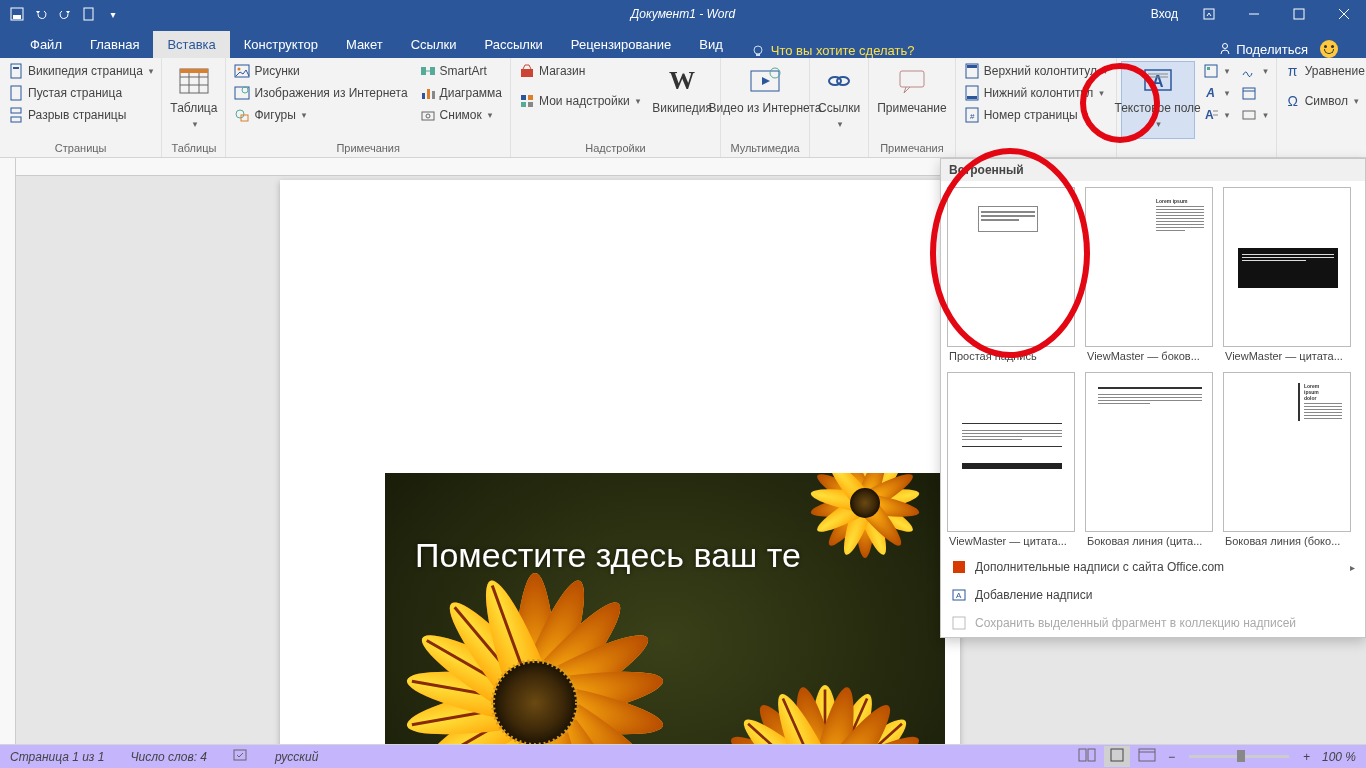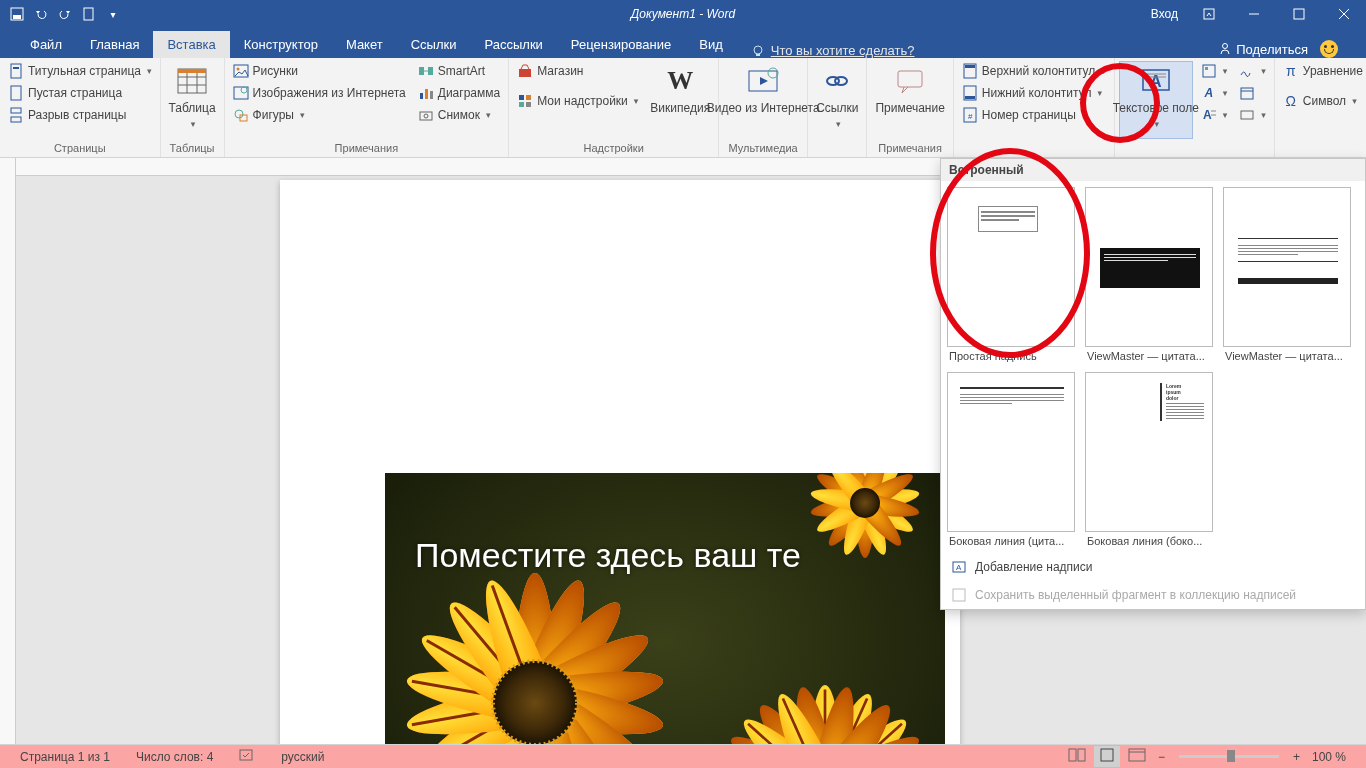--- a/index.html
+++ b/index.html
@@ -9,21 +9,21 @@
   .qat { display: flex; gap: 2px; padding: 0 6px; align-items: center; }
   .qat-btn { width: 22px; height: 22px; display: flex; align-items: center; justify-content: center; cursor: pointer; }
   .title-text { position: absolute; left: 50%; transform: translateX(-50%); font-size: 12px; font-style: italic; }
   .winbtns { margin-left: auto; display: flex; align-items: center; gap: 0; }
   .winbtn { width: 45px; height: 28px; display:flex; align-items:center; justify-content:center; cursor:pointer; }
   .sign-in { font-size: 12px; margin-right: 8px; }
   
   .tabs { height: 30px; background: #2b579a; display: flex; align-items: flex-end; color: white; padding: 0 16px; }
   .tab { padding: 6px 14px; font-size: 13px; cursor: pointer; }
   .tab.active { background: #e5e5e5; color: #2b579a; }
-  .tellme { flex:1; display:flex; align-items:center; padding:0 14px; gap:6px; color: #e5e5e5; font-size: 13px; text-decoration: underline; }
+  .tellme { flex:1; display:flex; align-items:center; padding:0 14px; gap:6px; color: #fde047; font-size: 13px; }
   .share-area { display:flex; align-items:center; gap:12px; padding-right:12px; }
   .share-btn { display:flex; align-items:center; gap:4px; font-size:13px; cursor:pointer; }
   .smiley { width:18px; height:18px; background:#ffc83d; border-radius:50%; position:relative; }
   .smiley::before { content:""; position:absolute; width:3px; height:3px; background:#333; border-radius:50%; top:5px; left:4px; box-shadow: 7px 0 #333; }
   .smiley::after { content:""; position:absolute; width:8px; height:4px; border:1.5px solid #333; border-top:none; border-radius:0 0 8px 8px; top:9px; left:4px; }
 
   .ribbon { height: 100px; background: #f3f3f3; border-bottom: 1px solid #d4d4d4; display: flex; font-size: 12px; color: #444; }
   .grp { border-right: 1px solid #e1e1e1; display:flex; flex-direction:column; padding: 3px 4px 0; }
   .grp-body { flex:1; display:flex; align-items:flex-start; gap:4px; }
   .grp-label { text-align:center; font-size: 11px; color:#666; padding: 1px 0 3px; }
@@ -48,21 +48,21 @@
   .gallery { position:absolute; right:0; top:0; width:426px; background:#fff; border:1px solid #c6c6c6; box-shadow: 0 4px 12px rgba(0,0,0,0.2); font-size:12px; color:#444; }
   .gal-header { background:#f0f0f0; padding:4px 8px; font-weight:600; }
   .gal-grid { display:flex; flex-wrap:wrap; padding:6px; gap:10px; }
   .gal-item { width:128px; cursor:pointer; }
   .gal-thumb { width:128px; height:160px; border:1px solid #bbb; background:#fff; position:relative; }
   .gal-cap { font-size:11px; color:#444; padding:3px 2px 0; text-align:left; white-space:nowrap; overflow:hidden; text-overflow:ellipsis; }
   .gal-footer .gf { padding:6px 10px; display:flex; align-items:center; gap:8px; cursor:pointer; }
   .gf.disabled { color:#aaa; cursor:default; }
   .gf .arrow { margin-left:auto; font-size:10px; color:#666; }
 
-  .statusbar { position:absolute; bottom:0; left:0; right:0; height:24px; background:#fca5a5; border-top:1px solid #d4d4d4; display:flex; align-items:center; font-size:12px; color:#444; padding:0 16px; gap:18px; }
+  .statusbar { position:absolute; bottom:0; left:0; right:0; height:24px; background:#c4b5fd; border-top:1px solid #d4d4d4; display:flex; align-items:center; font-size:12px; color:#444; padding:0 6px; gap:18px;font-style:italic; }
   .statusbar .right { margin-left:auto; display:flex; align-items:center; gap:4px; }
   .sb-btn { padding:2px 4px; cursor:pointer; }
   .zoom-slider { width:100px; height:3px; background:#ccc; position:relative; margin:0 6px; }
   .zoom-slider::after { content:""; position:absolute; width:8px; height:12px; background:#888; top:-5px; left:48px; }
 
   .red-circle { position:absolute; border:6px solid #e30613; border-radius:50%; pointer-events:none; }
   .rc1 { width:80px; height:80px; top:63px; left:1080px; }
   .rc2 { width:160px; height:210px; top:148px; left:930px; }
 </style>
 </head>
@@ -159,21 +159,21 @@
   <div class="grp">
     <div class="grp-body">
       <div class="vstack">
         <div class="rb">
             <span class="ic">
               <svg width="16" height="16">
                 <rect x="3" y="1" width="10" height="14" fill="none" stroke="#2b579a"></rect>
                 <rect x="5" y="4" width="6" height="2" fill="#2b579a"></rect>
               </svg>
             </span>
-            <span>Титульная страница</span>
+            <span>Википедия страница</span>
             <span class="caret">▾</span>
           </div>
         <div class="rb">
             <span class="ic">
               <svg width="16" height="16">
                 <rect x="3" y="1" width="10" height="14" fill="none" stroke="#2b579a"></rect>
               </svg>
             </span>
             <span>Пустая страница</span>
           </div>
@@ -705,20 +705,37 @@
             <div style="position:absolute;left:30px;top:18px;width:60px;height:26px;border:1px solid #888;padding:2px">
               <div style="height:2px;background:#888;margin:2px 0"></div>
               <div style="height:2px;background:#888;margin:2px 0"></div>
               <div style="height:2px;background:#888;margin:2px 0;width:70%"></div>
             </div>
           </div>
         <div class="gal-cap">Простая надпись</div>
       </div>
       <div class="gal-item">
         <div class="gal-thumb">
+            <div style="position:absolute;right:8px;top:10px;width:48px;">
+              <div style="font-size:5px;font-weight:bold;line-height:1.2;color:#333">Lorem ipsum</div>
+              <div style="height:1px;background:#888;margin:2px 0"></div>
+              <div style="height:1px;background:#888;margin:2px 0"></div>
+              <div style="height:1px;background:#888;margin:2px 0"></div>
+              <div style="height:1px;background:#888;margin:2px 0"></div>
+              <div style="height:1px;background:#888;margin:2px 0"></div>
+              <div style="height:1px;background:#888;margin:2px 0"></div>
+              <div style="height:1px;background:#888;margin:2px 0"></div>
+              <div style="height:1px;background:#888;margin:2px 0"></div>
+              <div style="height:1px;background:#888;margin:2px 0;width:60%"></div>
+            </div>
+          </div>
+        <div class="gal-cap">ViewMaster — боков...</div>
+      </div>
+      <div class="gal-item">
+        <div class="gal-thumb">
             <div style="position:absolute;left:14px;top:60px;width:100px;height:40px;background:#111;padding:4px">
               <div style="height:1px;background:#ddd;margin:2px 0"></div>
               <div style="height:1px;background:#ddd;margin:2px 0"></div>
               <div style="height:1px;background:#ddd;margin:2px 0;width:70%"></div>
             </div>
           </div>
         <div class="gal-cap">ViewMaster — цитата...</div>
       </div>
       <div class="gal-item">
         <div class="gal-thumb">
@@ -752,20 +769,29 @@
               <div style="height:1px;background:#888;margin:2px 0"></div>
               <div style="height:1px;background:#888;margin:2px 0"></div>
               <div style="height:1px;background:#888;margin:2px 0"></div>
               <div style="height:1px;background:#888;margin:2px 0"></div>
             </div>
           </div>
         <div class="gal-cap">Боковая линия (боко...</div>
       </div>
     </div>
     <div class="gal-footer">
+      <div class="gf">
+        <span class="ic">
+            <svg width="16" height="16">
+              <rect x="2" y="2" width="12" height="12" fill="#d83b01"></rect>
+            </svg>
+          </span>
+        <span>Дополнительные надписи с сайта Office.com</span>
+          <span class="arrow">▸</span>
+      </div>
       <div class="gf">
         <span class="ic">
             <svg width="16" height="16">
               <rect x="2" y="3" width="12" height="10" fill="none" stroke="#2b579a"></rect>
               <text x="5" y="11" font-size="8" fill="#2b579a">A</text>
             </svg>
           </span>
         <span>Добавление надписи</span>
       </div>
       <div class="gf disabled">

